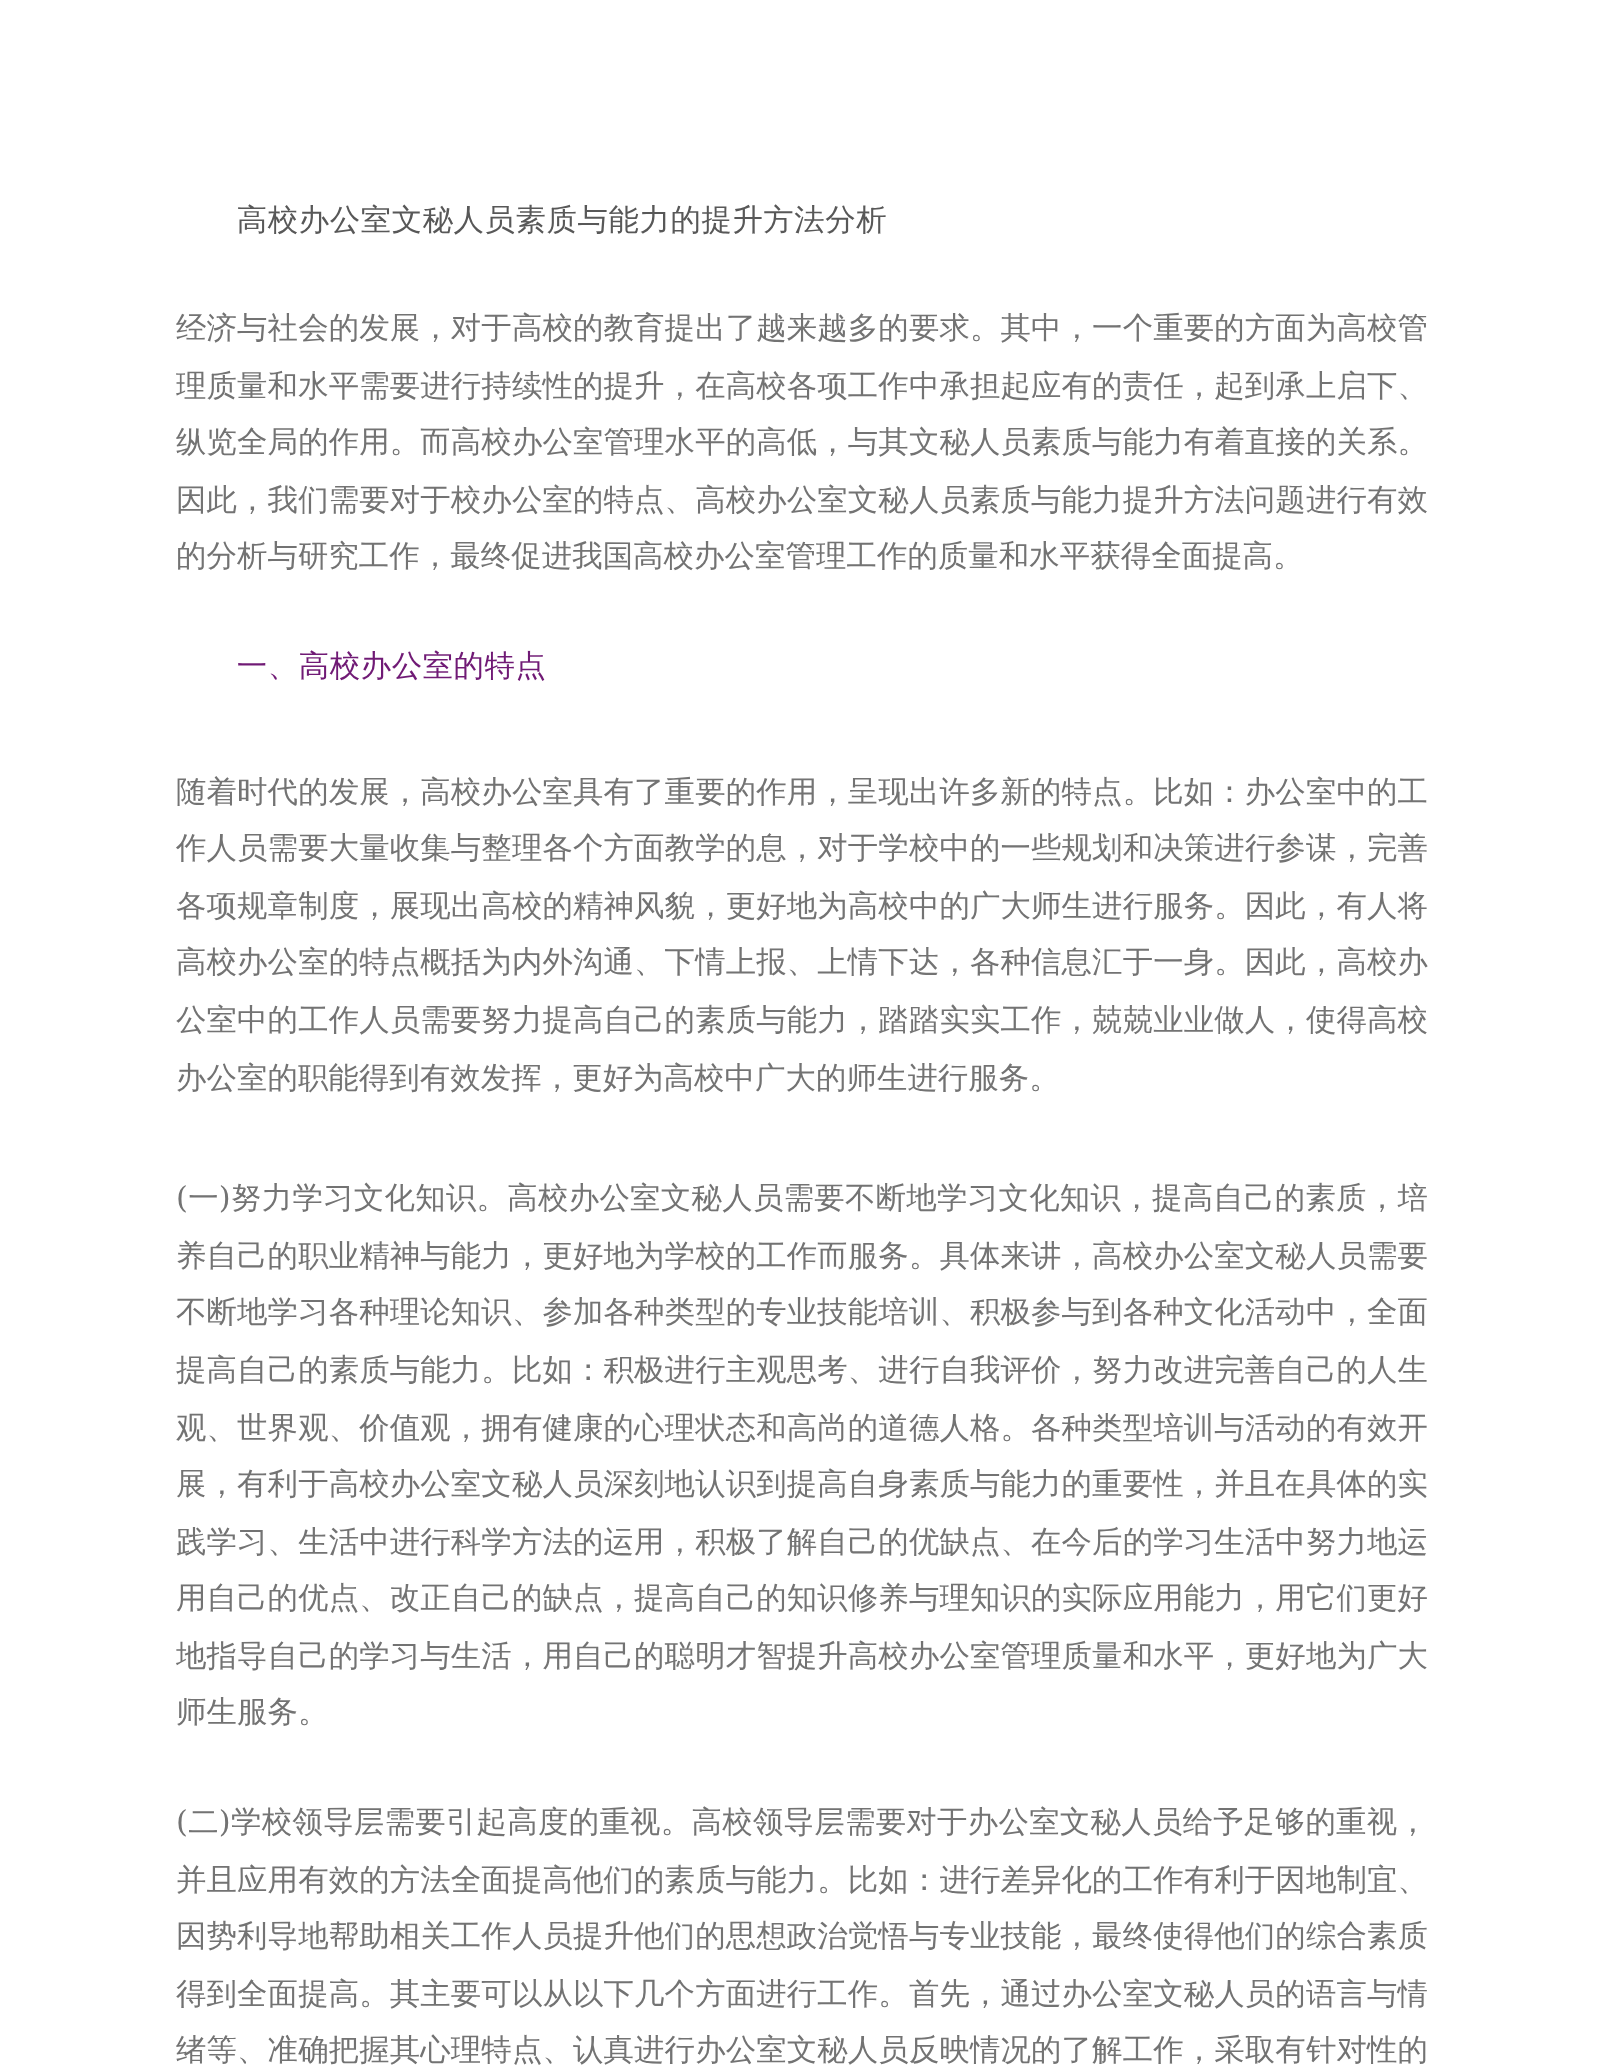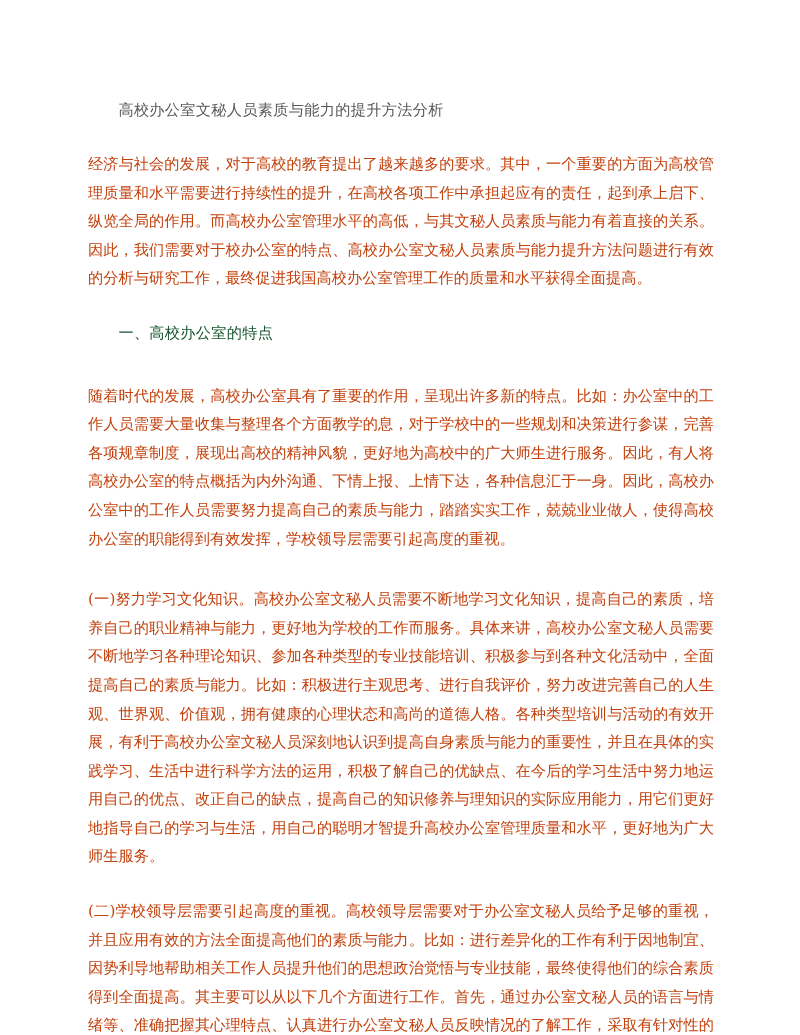--- a/index.html
+++ b/index.html
@@ -38,36 +38,36 @@
     color: #585858;
     text-indent: 2em;
     margin: 0 0 26px 0;
     letter-spacing: 0.3px;
     font-weight: normal;
   }
 
   .para {
     font-size: 15.2px;
     line-height: 28.6px;
-    color: #c2410c;
+    color: #737373;
     margin: 0 0 20px 0;
     text-align: justify;
     text-justify: inter-ideograph;
     letter-spacing: 0.05px;
     word-break: break-all;
   }
 
   .para.last {
     margin-bottom: 0;
   }
 
   .section-heading {
     font-size: 15.2px;
     line-height: 28.6px;
-    color: #14532d;
+    color: #701a75;
     margin: 0 0 20px 0;
     text-indent: 2em;
     letter-spacing: 0.3px;
     font-weight: normal;
   }
 
   .spacer-sm { height: 6px; }
   .spacer-md { height: 14px; }
 </style>
 </head>
@@ -79,21 +79,21 @@
     <h1 class="doc-title">高校办公室文秘人员素质与能力的提升方法分析</h1>
 
     <p class="para">经济与社会的发展，对于高校的教育提出了越来越多的要求。其中，一个重要的方面为高校管理质量和水平需要进行持续性的提升，在高校各项工作中承担起应有的责任，起到承上启下、纵览全局的作用。而高校办公室管理水平的高低，与其文秘人员素质与能力有着直接的关系。因此，我们需要对于校办公室的特点、高校办公室文秘人员素质与能力提升方法问题进行有效的分析与研究工作，最终促进我国高校办公室管理工作的质量和水平获得全面提高。</p>
 
     <div class="spacer-sm"></div>
 
     <h2 class="section-heading">一、高校办公室的特点</h2>
 
     <div class="spacer-md"></div>
 
-    <p class="para">随着时代的发展，高校办公室具有了重要的作用，呈现出许多新的特点。比如：办公室中的工作人员需要大量收集与整理各个方面教学的息，对于学校中的一些规划和决策进行参谋，完善各项规章制度，展现出高校的精神风貌，更好地为高校中的广大师生进行服务。因此，有人将高校办公室的特点概括为内外沟通、下情上报、上情下达，各种信息汇于一身。因此，高校办公室中的工作人员需要努力提高自己的素质与能力，踏踏实实工作，兢兢业业做人，使得高校办公室的职能得到有效发挥，学校领导层需要引起高度的重视。</p>
+    <p class="para">随着时代的发展，高校办公室具有了重要的作用，呈现出许多新的特点。比如：办公室中的工作人员需要大量收集与整理各个方面教学的息，对于学校中的一些规划和决策进行参谋，完善各项规章制度，展现出高校的精神风貌，更好地为高校中的广大师生进行服务。因此，有人将高校办公室的特点概括为内外沟通、下情上报、上情下达，各种信息汇于一身。因此，高校办公室中的工作人员需要努力提高自己的素质与能力，踏踏实实工作，兢兢业业做人，使得高校办公室的职能得到有效发挥，更好为高校中广大的师生进行服务。</p>
 
     <div class="spacer-sm"></div>
 
 
     <div class="spacer-sm"></div>
 
     <p class="para">(一)努力学习文化知识。高校办公室文秘人员需要不断地学习文化知识，提高自己的素质，培养自己的职业精神与能力，更好地为学校的工作而服务。具体来讲，高校办公室文秘人员需要不断地学习各种理论知识、参加各种类型的专业技能培训、积极参与到各种文化活动中，全面提高自己的素质与能力。比如：积极进行主观思考、进行自我评价，努力改进完善自己的人生观、世界观、价值观，拥有健康的心理状态和高尚的道德人格。各种类型培训与活动的有效开展，有利于高校办公室文秘人员深刻地认识到提高自身素质与能力的重要性，并且在具体的实践学习、生活中进行科学方法的运用，积极了解自己的优缺点、在今后的学习生活中努力地运用自己的优点、改正自己的缺点，提高自己的知识修养与理知识的实际应用能力，用它们更好地指导自己的学习与生活，用自己的聪明才智提升高校办公室管理质量和水平，更好地为广大师生服务。</p>
 
     <div class="spacer-sm"></div>
 

